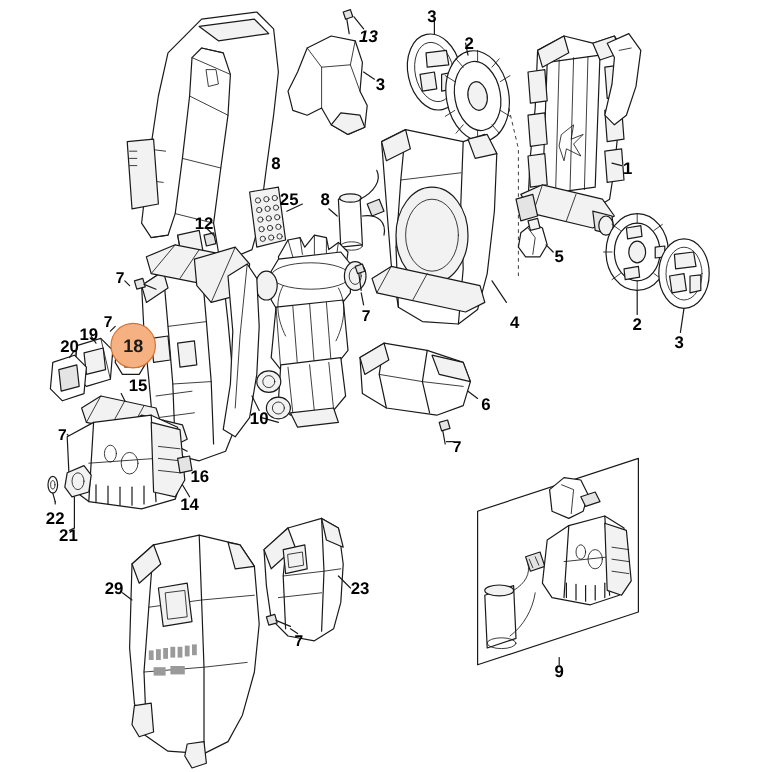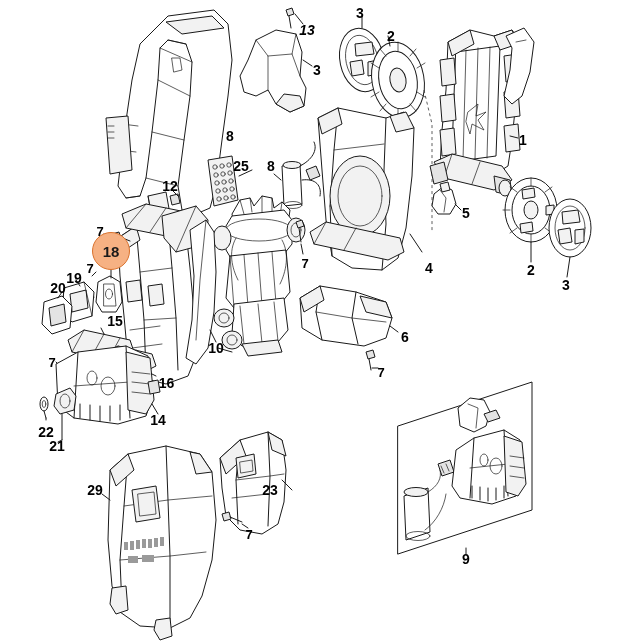--- a/index.html
+++ b/index.html
@@ -43,20 +43,21 @@
     width: 38px;
     height: 38px;
     border-radius: 50%;
     background: #f6b183;
     border: 1.5px solid #d9712c;
     box-sizing: border-box;
     display: flex;
     align-items: center;
     justify-content: center;
     transform: translate(-50%, -50%);
+    margin-top: 37px;
   }
   #highlight-badge .badge-text {
     font-family: "Liberation Sans", sans-serif;
     font-size: 15px;
     font-weight: 700;
     color: #1a1a1a;
     line-height: 1;
   }
 </style>
 </head>
@@ -535,25 +536,25 @@
   <div class="callout-label small" style="left:90px; top:268px;">7</div>
   <div class="callout-label small" style="left:305px; top:263px;">7</div>
   <div class="callout-label" style="left:429px; top:268px;">4</div>
   <div class="callout-label" style="left:58px; top:288px;">20</div>
   <div class="callout-label" style="left:74px; top:278px;">19</div>
   <div class="callout-label" style="left:115px; top:321px;">15</div>
   <div class="callout-label" style="left:216px; top:348px;">10</div>
   <div class="callout-label" style="left:405px; top:337px;">6</div>
   <div class="callout-label small" style="left:52px; top:362px;">7</div>
   <div class="callout-label small" style="left:381px; top:372px;">7</div>
-  <div class="callout-label" style="left:161px; top:383px;padding-left:11px;">16</div>
+  <div class="callout-label" style="left:161px; top:397px;padding-left:11px;">16</div>
   <div class="callout-label" style="left:158px; top:420px;">14</div>
   <div class="callout-label" style="left:46px; top:432px;text-align:right;">22</div>
   <div class="callout-label" style="left:57px; top:446px;">21</div>
-  <div class="callout-label" style="left:270px; top:490px;">23</div>
+  <div class="callout-label" style="left:300px; top:490px;">23</div>
   <div class="callout-label small" style="left:249px; top:534px;">7</div>
   <div class="callout-label" style="left:95px; top:490px;">29</div>
   <div class="callout-label" style="left:466px; top:559px;">9</div>
 
   <div id="highlight-badge" style="left:111px; top:251px;">
     <span class="badge-text">18</span>
   </div>
 
 </div>
 

